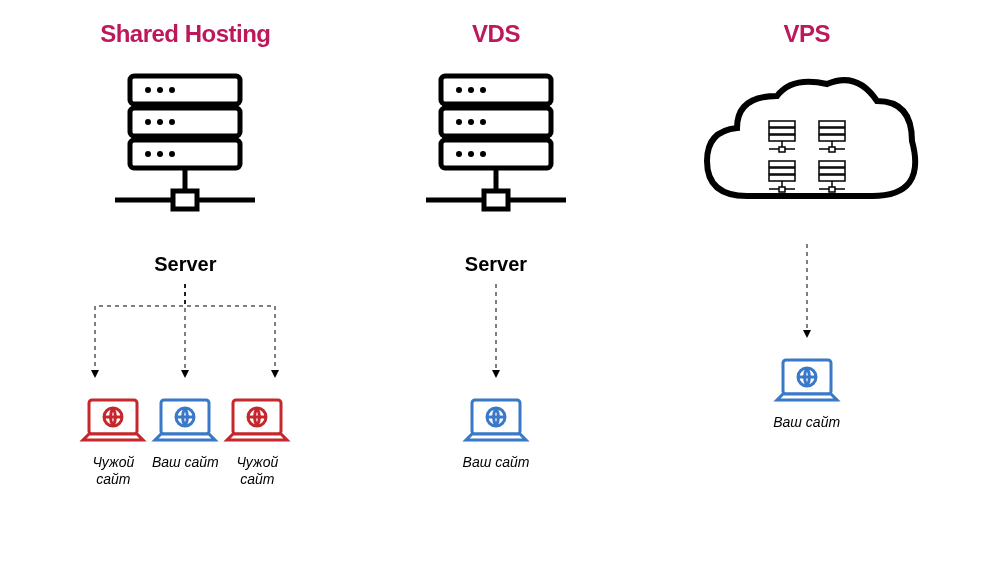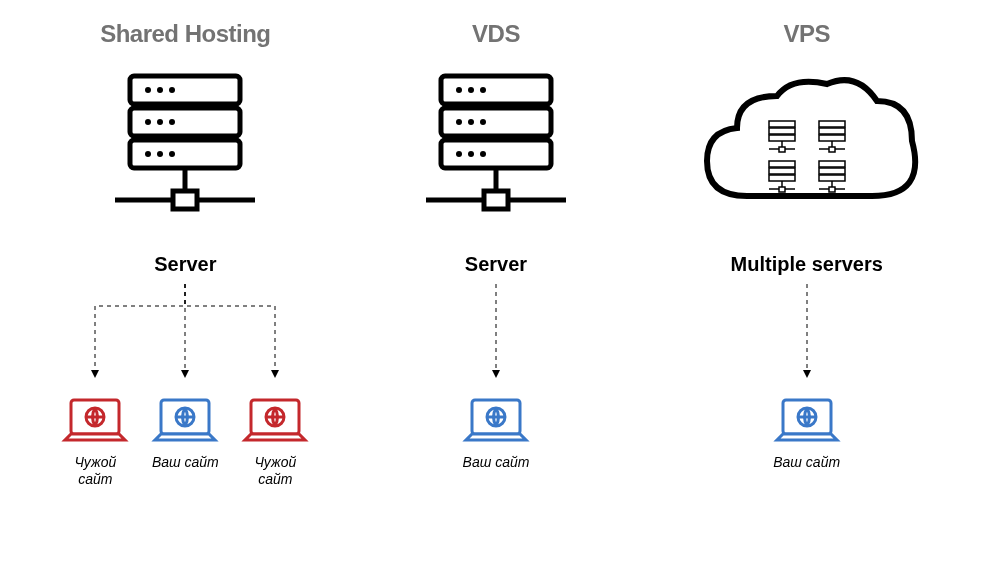--- a/index.html
+++ b/index.html
@@ -15,21 +15,21 @@
     justify-content: space-around;
     padding: 20px 30px 0 30px;
   }
   .col {
     display: flex;
     flex-direction: column;
     align-items: center;
     flex: 1;
   }
   .title {
-    color: #737373;
+    color: #be185d;
     font-weight: 800;
     font-size: 24px;
     margin-bottom: 18px;
     letter-spacing: -0.5px;
   }
   .server-label {
     font-weight: 700;
     font-size: 20px;
     margin-top: 17px;
   }
@@ -37,21 +37,20 @@
     font-style: italic;
     font-size: 14px;
     text-align: center;
     line-height: 1.2;
     margin-top: 6px;
     white-space: pre-line;
   }
   .laptop-row {
     display: flex;
     justify-content: flex-start;
-    gap: 18px;
   }
   .laptop-box {
     display: flex;
     flex-direction: column;
     align-items: center;
   }
   svg { display: block; }
   .arrow-zone { height: 120px; display:flex; align-items:flex-start; justify-content:center; }
 </style>
 </head>
@@ -255,21 +254,20 @@
             <rect x="0" y="7" width="26" height="6"></rect>
             <rect x="0" y="14" width="26" height="6"></rect>
           <line x1="13" y1="20" x2="13" y2="26"></line>
             <rect x="10" y="26" width="6" height="5"></rect>
           <line x1="0" y1="28" x2="10" y2="28"></line>
             <line x1="16" y1="28" x2="26" y2="28"></line>
         </g>
       </g>
     </svg>
 
-    <div class="server-label">Multiple servers</div>
 
     <div class="arrow-zone">
       <svg width="100" height="120">
         <defs>
           <marker id="ah3" markerWidth="8" markerHeight="8" refX="6" refY="4" orient="auto">
             <path d="M0,0 L8,4 L0,8 Z" fill="#000"></path>
           </marker>
         </defs>
         <line x1="50" y1="8" x2="50" y2="100" stroke="#000" stroke-width="1" stroke-dasharray="4,4" marker-end="url(#ah3)"></line>
       </svg>

